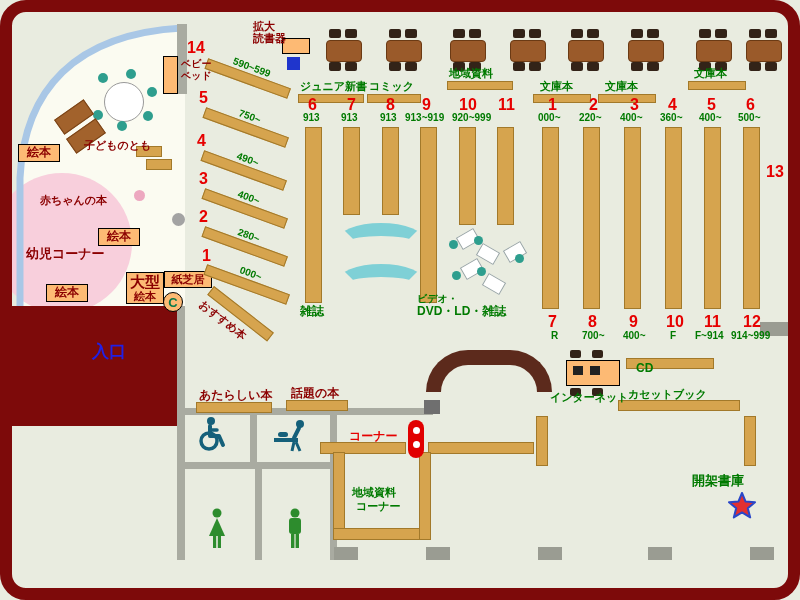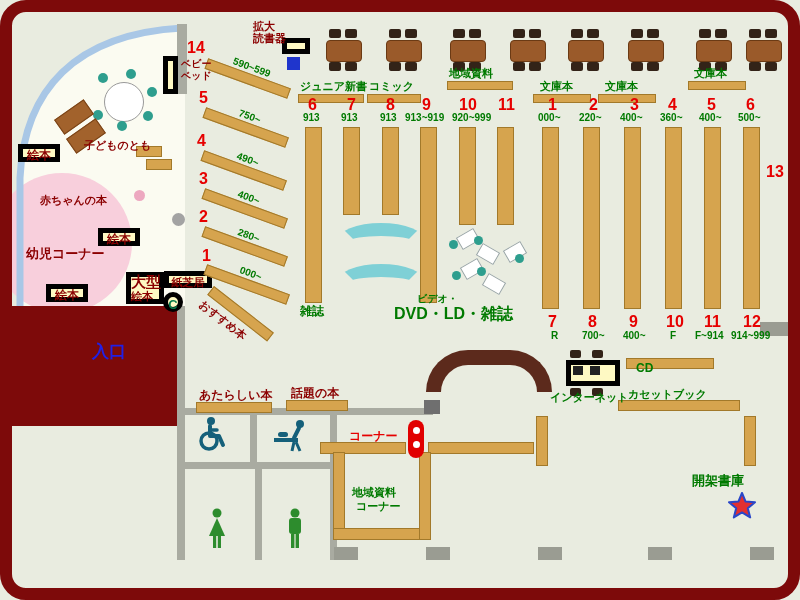--- a/index.html
+++ b/index.html
@@ -6,21 +6,21 @@
   #stage{position:relative;width:800px;height:600px;background:#e9ece0;overflow:hidden;
          font-family:"Liberation Sans",sans-serif}
   .a{position:absolute}
   .shelf{background:#d6a44e;border:1px solid #a2792a;box-sizing:border-box}
   .wall{background:#a9aba1}
   .pillar{background:#9a9c92}
   .numR{color:#e60000;font-weight:bold;font-size:16px;line-height:1;white-space:nowrap}
   .rng{color:#007a00;font-weight:bold;font-size:10px;line-height:1;white-space:nowrap}
   .gl{color:#007a00;font-weight:bold;font-size:11px;line-height:1.15;white-space:nowrap}
   .dr{color:#8b0000;font-weight:bold;line-height:1.1;white-space:nowrap}
-  .wbox{background:#fef9c3;border:5px solid #000000;box-sizing:border-box;display:flex;justify-content:center}
+  .wbox{background:#fdba74;border:1px solid #000000;box-sizing:border-box;display:flex;align-items:center;justify-content:center}
   .chair{background:#332318;border-radius:2px;position:absolute}
   .tbl{background:#9a5a2a;border:1px solid #6b3a14;border-radius:4px;position:absolute}
   .tgroup{position:absolute;width:34px;height:42px}
   .dot{border-radius:50%;position:absolute}
   .arc{border:13px solid transparent;border-top-color:#7fd0d6;border-radius:50%;box-sizing:border-box}
   .vdesk{background:#fff;border:1px solid #99a5a5;box-sizing:border-box;position:absolute}
   .diag{transform-origin:0 0;transform:rotate(20deg);display:flex;flex-direction:column;align-items:center;width:88px}
   .frame{position:absolute;left:0;top:0;width:800px;height:600px;border:12px solid #7d0a0a;
          border-radius:26px;box-sizing:border-box;z-index:50;pointer-events:none}
   .z2{z-index:2}.z3{z-index:3}.z4{z-index:4}.z10{z-index:10}
@@ -234,21 +234,21 @@
   <div class="vdesk z4" style="left:478px;top:247px;width:20px;height:14px;transform:rotate(30deg)"></div>
   <div class="vdesk z4" style="left:462px;top:262px;width:20px;height:14px;transform:rotate(-30deg)"></div>
   <div class="vdesk z4" style="left:484px;top:277px;width:20px;height:14px;transform:rotate(30deg)"></div>
   <div class="vdesk z4" style="left:505px;top:245px;width:20px;height:14px;transform:rotate(-30deg)"></div>
   <div class="dot z4" style="left:449px;top:240px;width:9px;height:9px;background:#2e9e8e"></div>
   <div class="dot z4" style="left:474px;top:236px;width:9px;height:9px;background:#2e9e8e"></div>
   <div class="dot z4" style="left:452px;top:271px;width:9px;height:9px;background:#2e9e8e"></div>
   <div class="dot z4" style="left:477px;top:267px;width:9px;height:9px;background:#2e9e8e"></div>
   <div class="dot z4" style="left:515px;top:254px;width:9px;height:9px;background:#2e9e8e"></div>
   <span class="a gl z10" style="left:417px;top:293px;font-size:10px">ビデオ・</span>
-  <span class="a gl z10" style="left:394px;top:305px;font-size:16px">DVD・LD・雑誌</span>
+  <span class="a gl z10" style="left:417px;top:305px;font-size:12px">DVD・LD・雑誌</span>
 
   <span class="a numR z10" style="left:548px;top:97px">1</span>
   <span class="a numR z10" style="left:589px;top:97px">2</span>
   <span class="a numR z10" style="left:630px;top:97px">3</span>
   <span class="a numR z10" style="left:668px;top:97px">4</span>
   <span class="a numR z10" style="left:707px;top:97px">5</span>
   <span class="a numR z10" style="left:746px;top:97px">6</span>
   <span class="a rng z10" style="left:538px;top:113px">000~</span>
   <span class="a rng z10" style="left:579px;top:113px">220~</span>
   <span class="a rng z10" style="left:620px;top:113px">400~</span>

